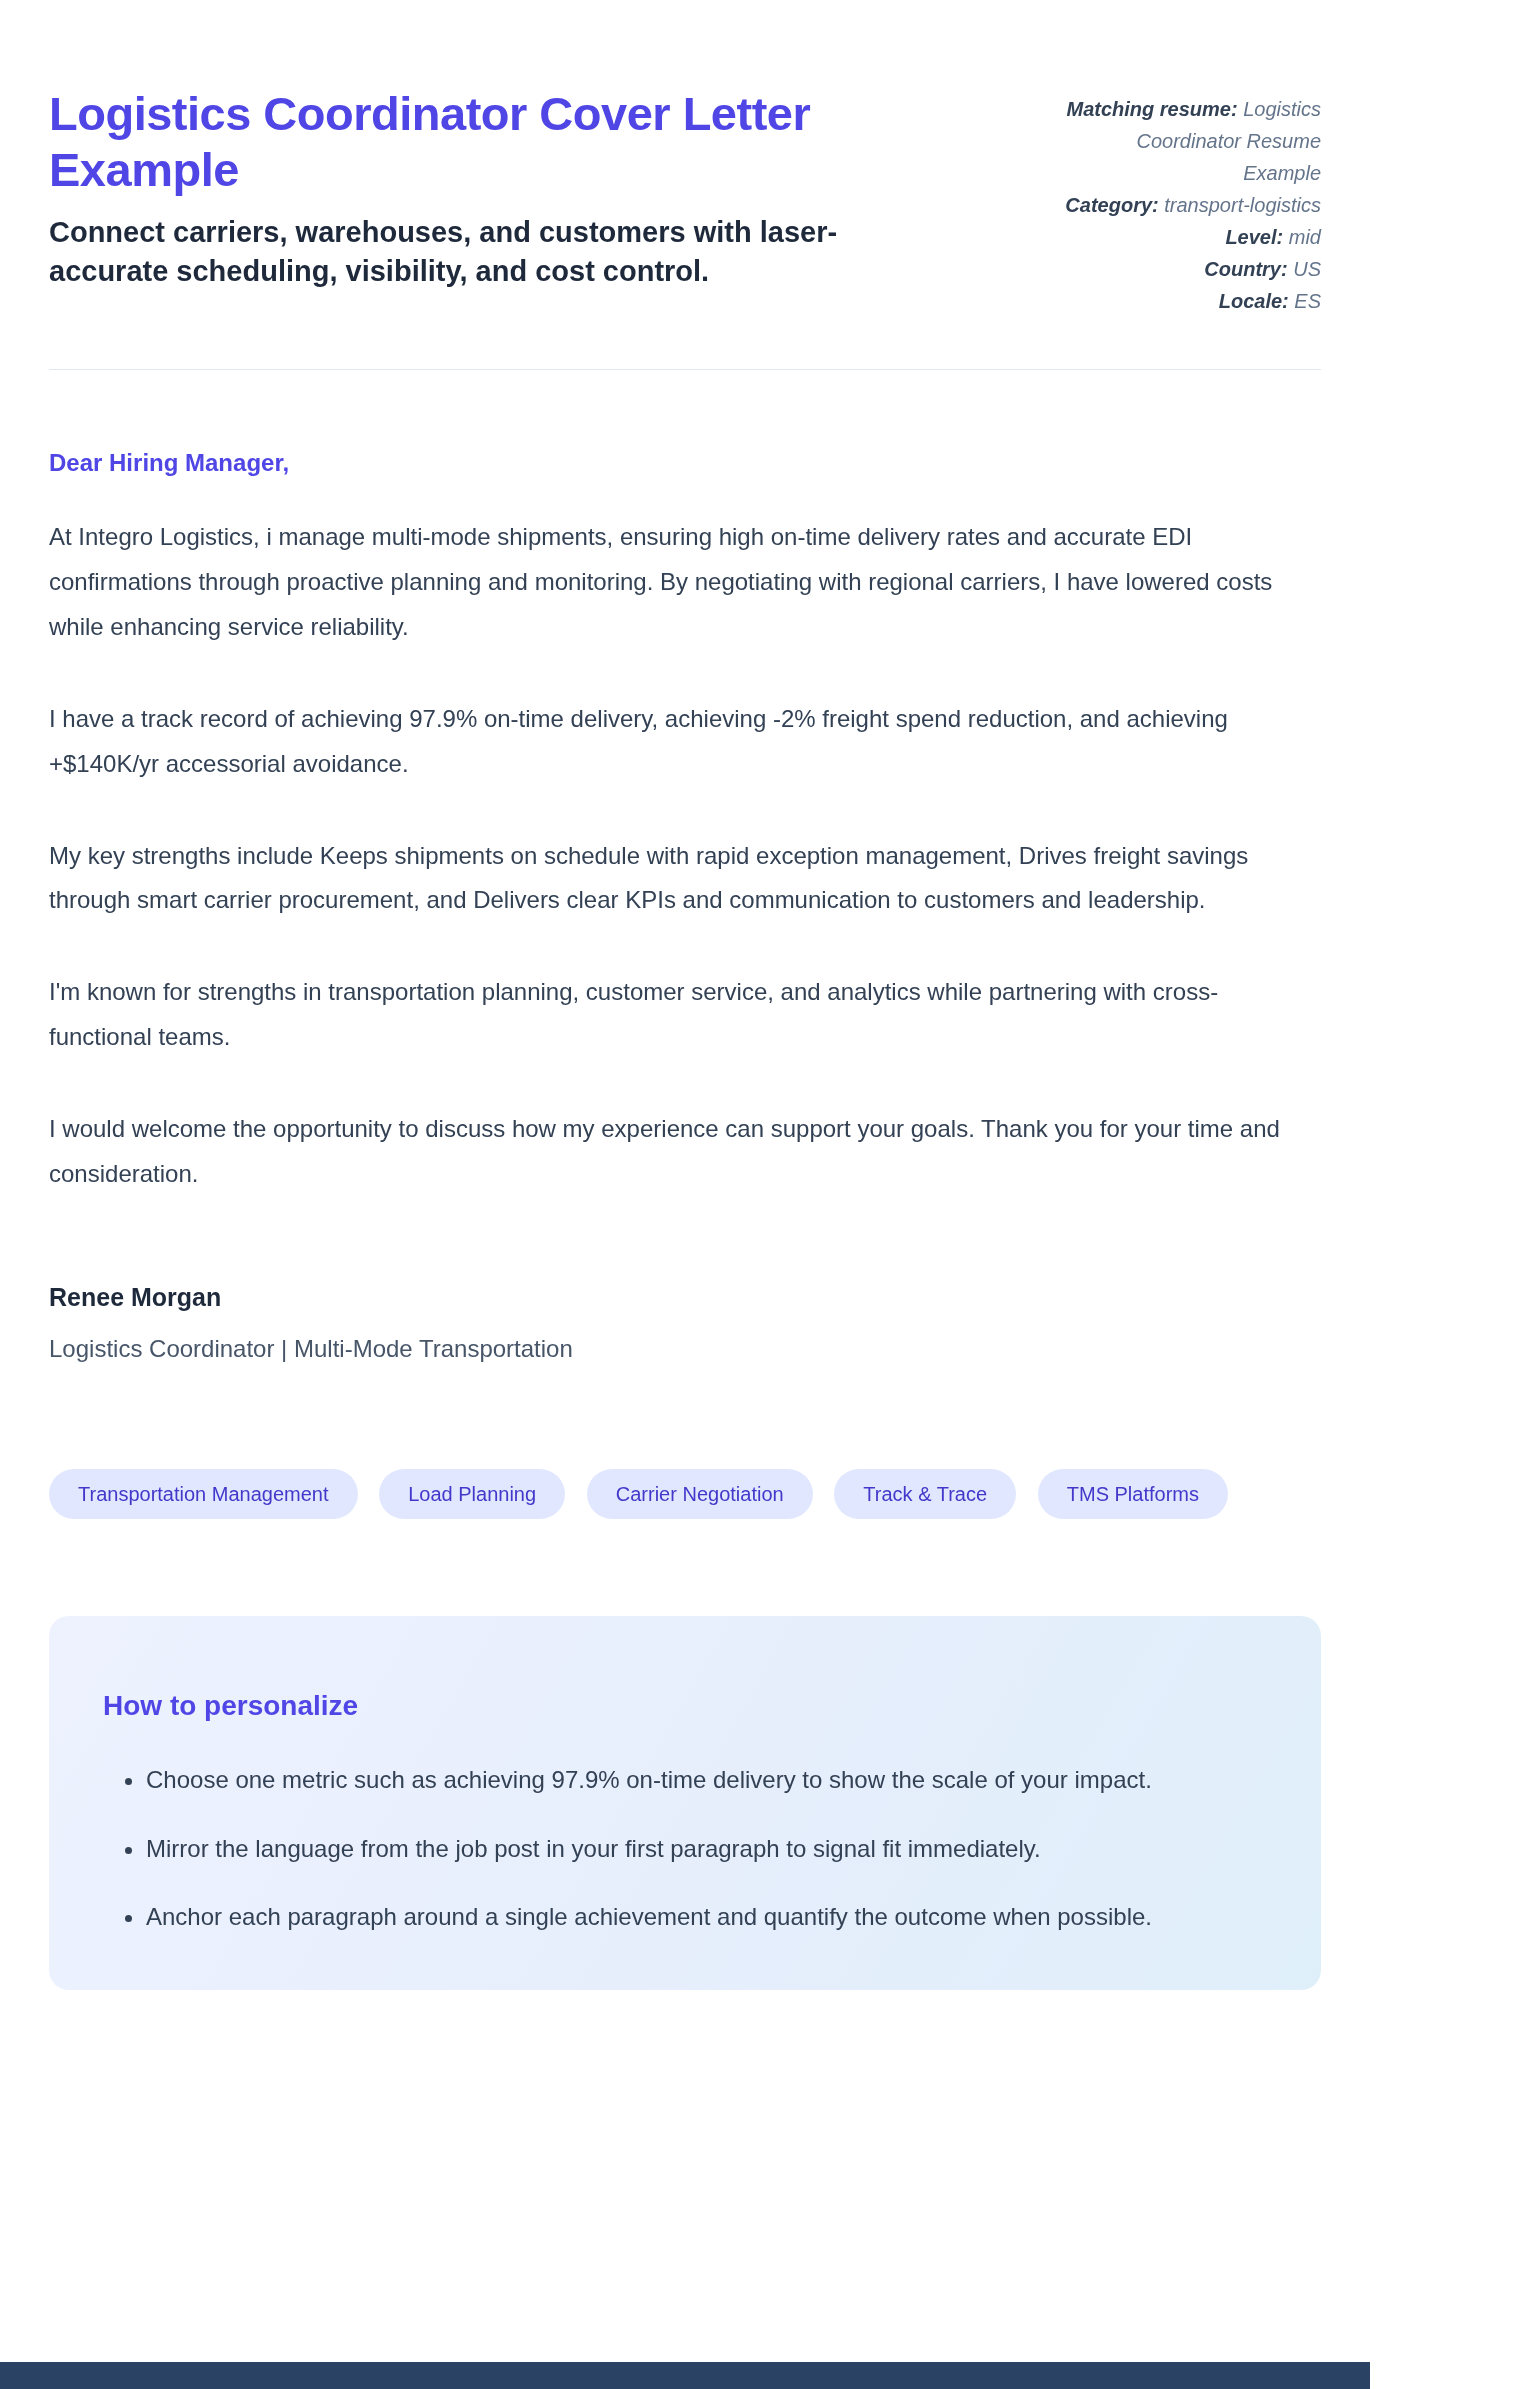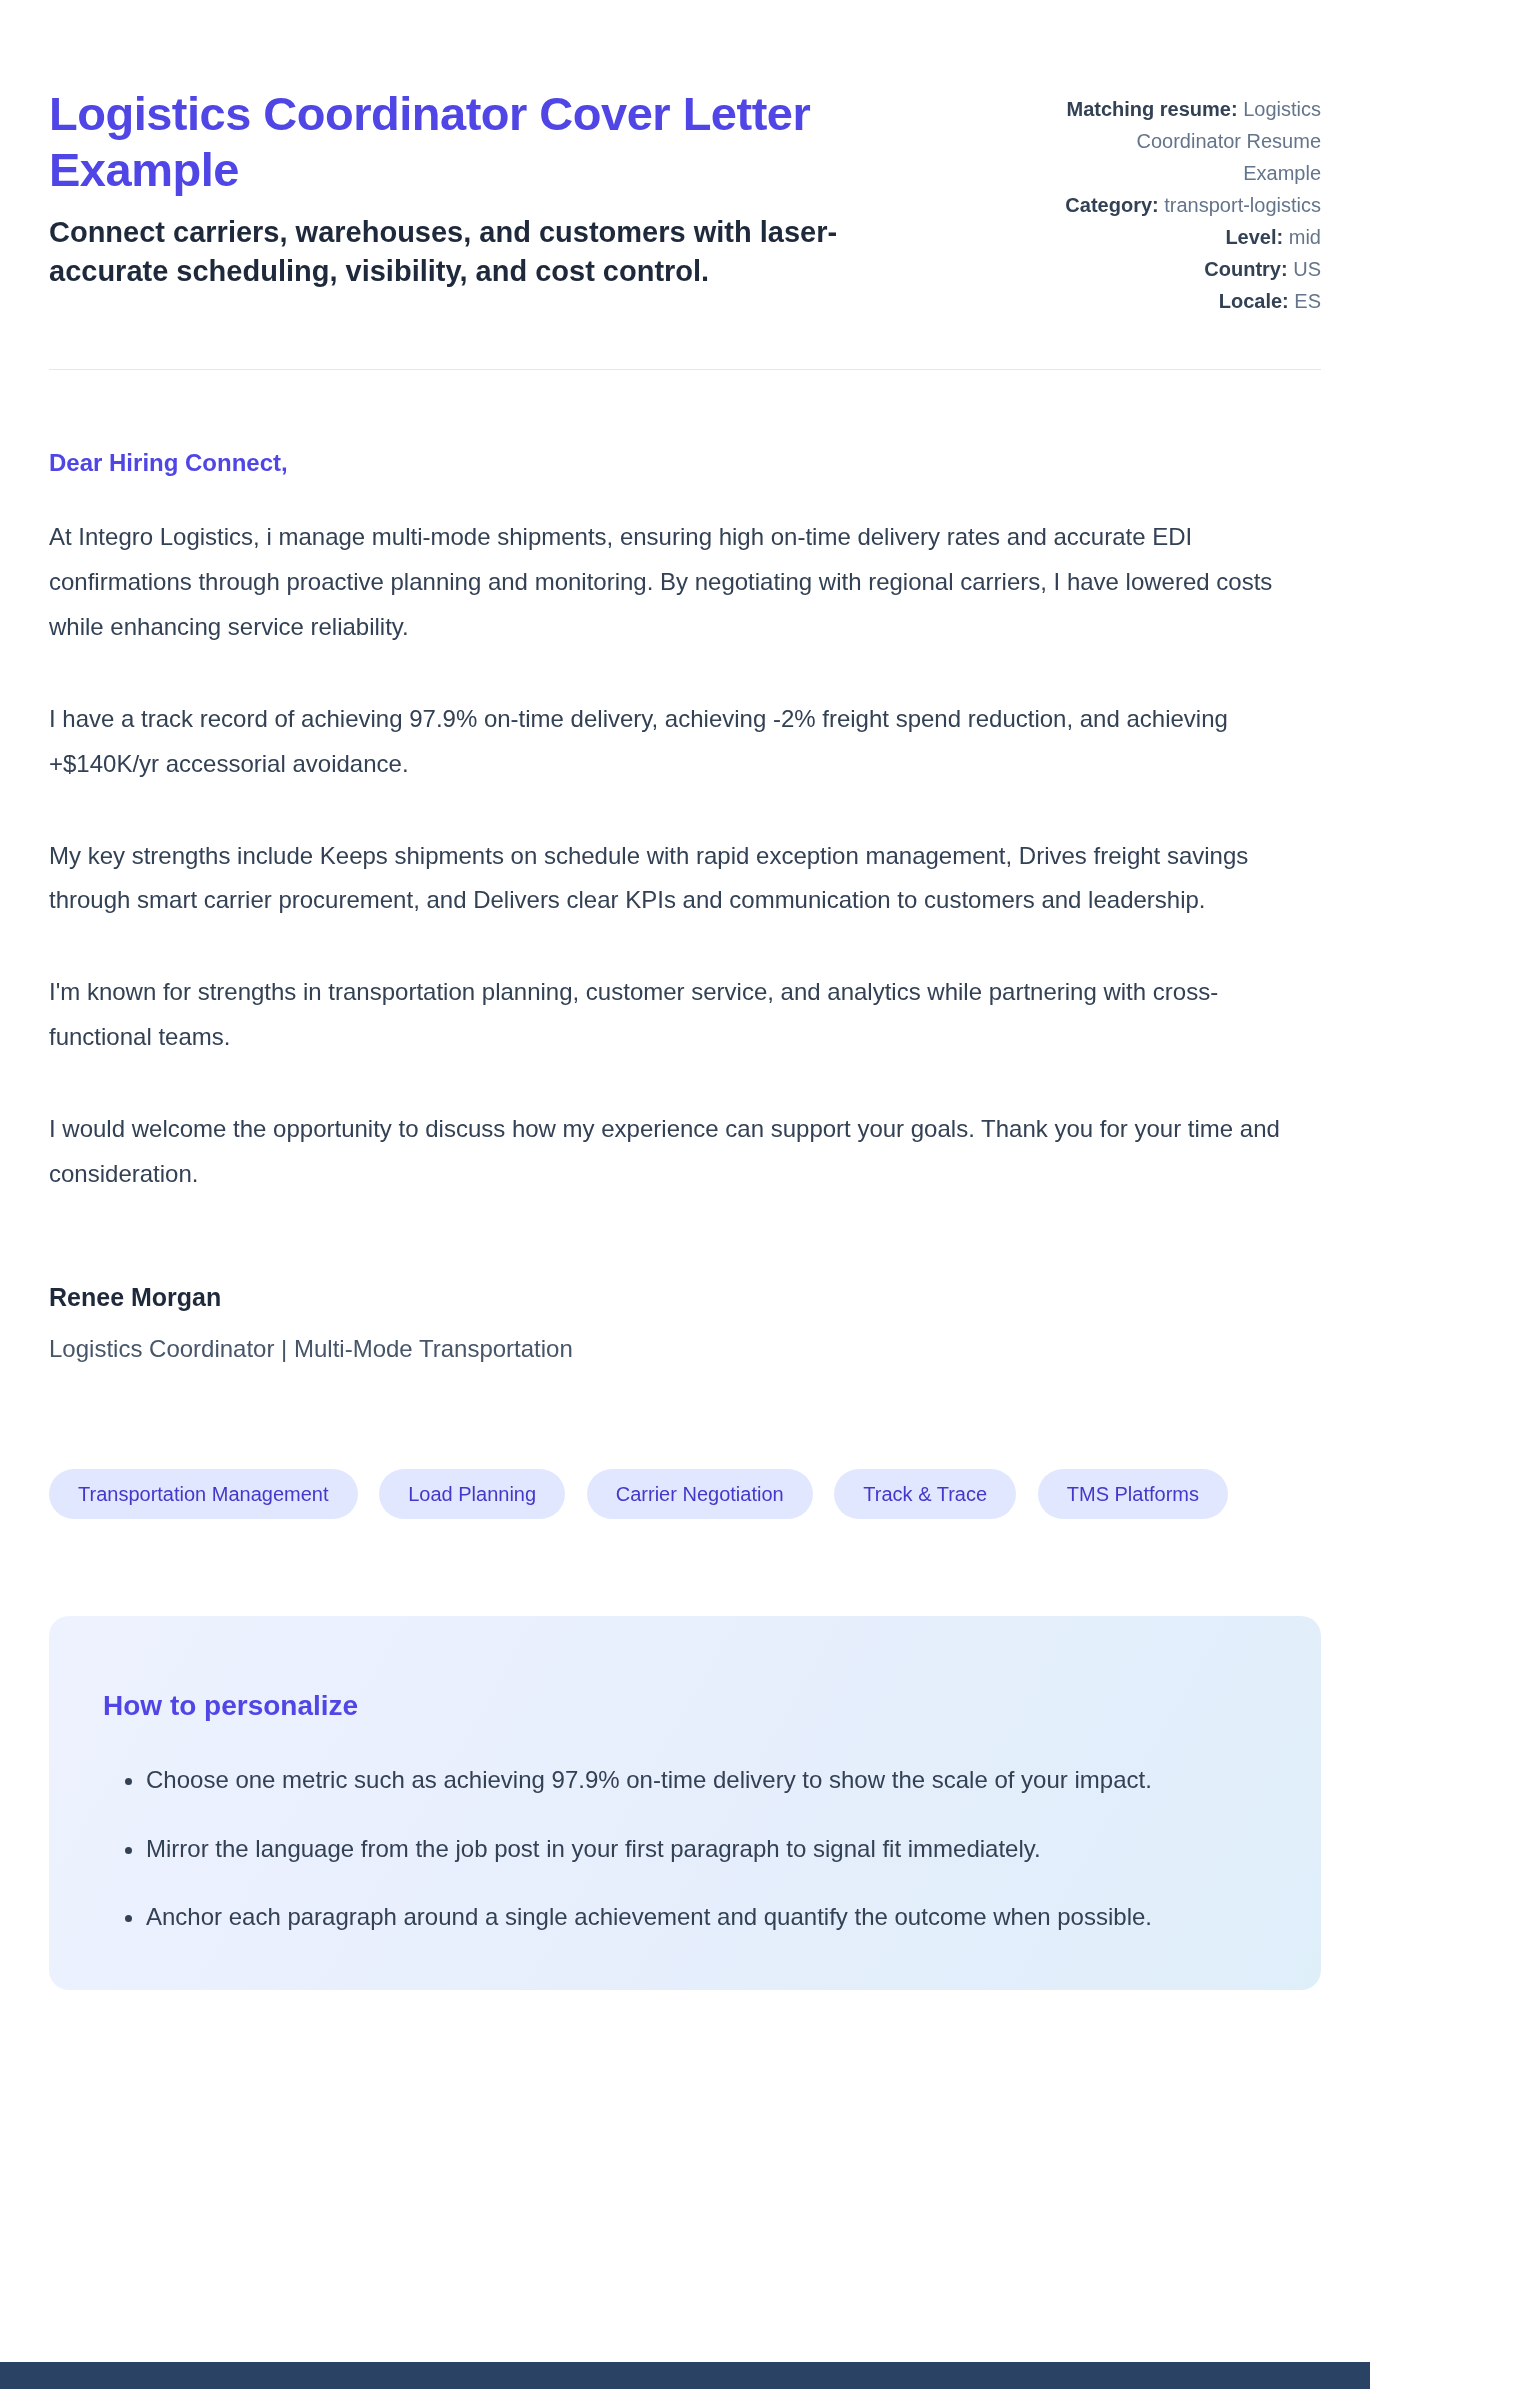--- a/index.html
+++ b/index.html
@@ -42,21 +42,21 @@
     line-height: 1.35;
     max-width: 848px;
   }
   .meta {
     width: 262px;
     text-align: right;
     font-size: 20px;
     line-height: 1.6;
     padding-top: 7.2px;
   }
-  .meta-row { margin: 0; }
+  .meta-row { margin: 0; font-style: italic; }
   .meta-label { font-weight: 700; color: #334155; }
   .meta-value { color: #64748b; }
 
   .divider {
     border: none;
     border-top: 1.8px solid #e2e8f0;
     margin-top: 52px;
   }
 
   
@@ -167,21 +167,21 @@
         <div class="meta-row">
           <span class="meta-label">Locale:</span>
           <span class="meta-value">ES</span>
         </div>
       </aside>
     </header>
 
     <hr class="divider">
 
     <section class="letter">
-      <p class="salutation">Dear Hiring Connect,</p>
+      <p class="salutation">Dear Hiring Manager,</p>
       <p class="para">At Integro Logistics, i manage multi-mode shipments, ensuring high on-time delivery rates and accurate EDI confirmations through proactive planning and monitoring. By negotiating with regional carriers, I have lowered costs while enhancing service reliability.</p>
       <p class="para">I have a track record of achieving 97.9% on-time delivery, achieving -2% freight spend reduction, and achieving +$140K/yr accessorial avoidance.</p>
       <p class="para">My key strengths include Keeps shipments on schedule with rapid exception management, Drives freight savings through smart carrier procurement, and Delivers clear KPIs and communication to customers and leadership.</p>
       <p class="para">I'm known for strengths in transportation planning, customer service, and analytics while partnering with cross-functional teams.</p>
       <p class="para">I would welcome the opportunity to discuss how my experience can support your goals. Thank you for your time and consideration.</p>
       <p class="sig-name">Renee Morgan</p>
       <p class="sig-role">Logistics Coordinator | Multi-Mode Transportation</p>
     </section>
 
     <div class="tags">

